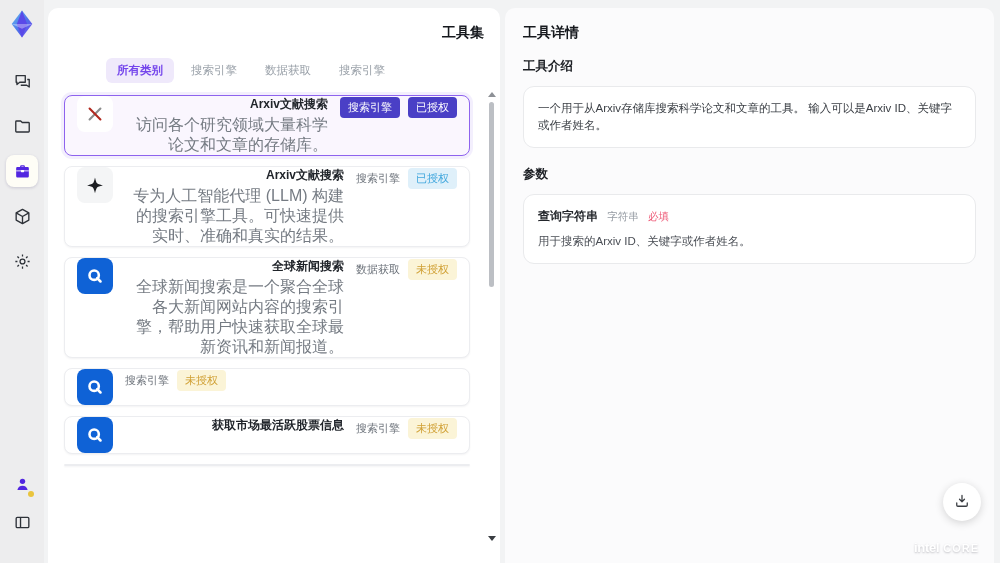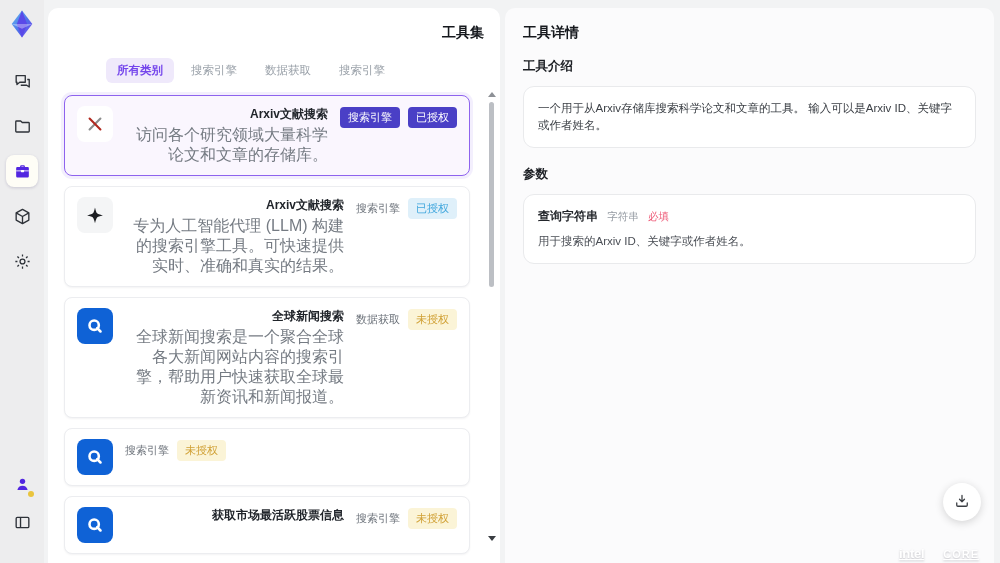--- a/index.html
+++ b/index.html
@@ -29,21 +29,21 @@
 
   .page-title { font-size:14px; font-weight:bold; color:#15181d; margin-bottom:16px; }
 
   .tabs { display:flex; gap:6px; margin-bottom:12px;margin-left:42px; }
   .tab { font-size:11.5px; color:#9aa1a9; padding:5px 11px; border-radius:6px; cursor:pointer; white-space:nowrap; }
   .tab.active { background:#efe9fb; color:#7445ec; font-weight:bold; }
 
   
   .tool-list { padding-right:14px; }
   .card { display:flex; gap:12px; background:#fff; border:1px solid #ecedf0; border-radius:8px;
-          padding:10px 12px; margin-bottom:10px; box-shadow:0 1px 2px rgba(20,20,40,.05); cursor:pointer; }
+          padding:0 12px; margin-bottom:10px; box-shadow:0 1px 2px rgba(20,20,40,.05); cursor:pointer; }
   .card.selected { background:#faf6fe; border:1.5px solid #8e63ee;
                    box-shadow:0 0 0 3px rgba(142,99,238,.10); }
   .icon-box { width:36px; height:36px; border-radius:8px; flex-shrink:0; display:flex;
               align-items:center; justify-content:center; background:#f4f5f6; }
   .icon-box svg { width:20px; height:20px; }
   .icon-box.bg-white { background:#fff; }
   .icon-box.bg-blue { background:#0f62d6; }
   .card-text { flex:1; min-width:0; }
   .card-title { font-size:12px; font-weight:bold; color:#20242a; line-height:16px; margin-bottom:3px; }
   .card-desc { font-size:16px; color:#757b83; line-height:20px; }
@@ -69,22 +69,22 @@
               font-size:11.5px; color:#3c4046; line-height:17px; }
   .param-name { font-size:12px; font-weight:bold; color:#23262b; }
   .param-type { font-size:10.5px; color:#949aa2; margin-left:6px; }
   .param-req  { font-size:10.5px; color:#ee5b78; margin-left:6px; }
   .param-desc { margin-top:8px; font-size:11.5px; color:#4a4e55; }
 
   .download-btn { position:absolute; right:13px; bottom:42px; width:38px; height:38px; border-radius:50%;
                   background:#fff; border:none; box-shadow:0 2px 8px rgba(0,0,0,.16); display:flex;
                   align-items:center; justify-content:center; color:#3a3d42; cursor:pointer; }
   .download-btn svg { width:18px; height:18px; }
-  .brand { position:absolute; right:15px; bottom:2px; color:#fff;
-           text-shadow:0 1px 2px rgba(120,120,130,.45); display:flex; align-items:baseline; gap:19px;text-decoration:underline; }
+  .brand { position:absolute; right:15px; bottom:8px; color:#fff;
+           text-shadow:0 1px 2px rgba(120,120,130,.45); display:flex; align-items:baseline; gap:4px; }
   .brand-intel { font-size:13px; font-weight:bold; letter-spacing:-.3px; }
   .brand-core  { font-size:11px; font-weight:bold; letter-spacing:1px; }
 </style>
 </head>
 <body>
 
 <div class="app">
 
   <nav class="rail">
     <div class="logo">

